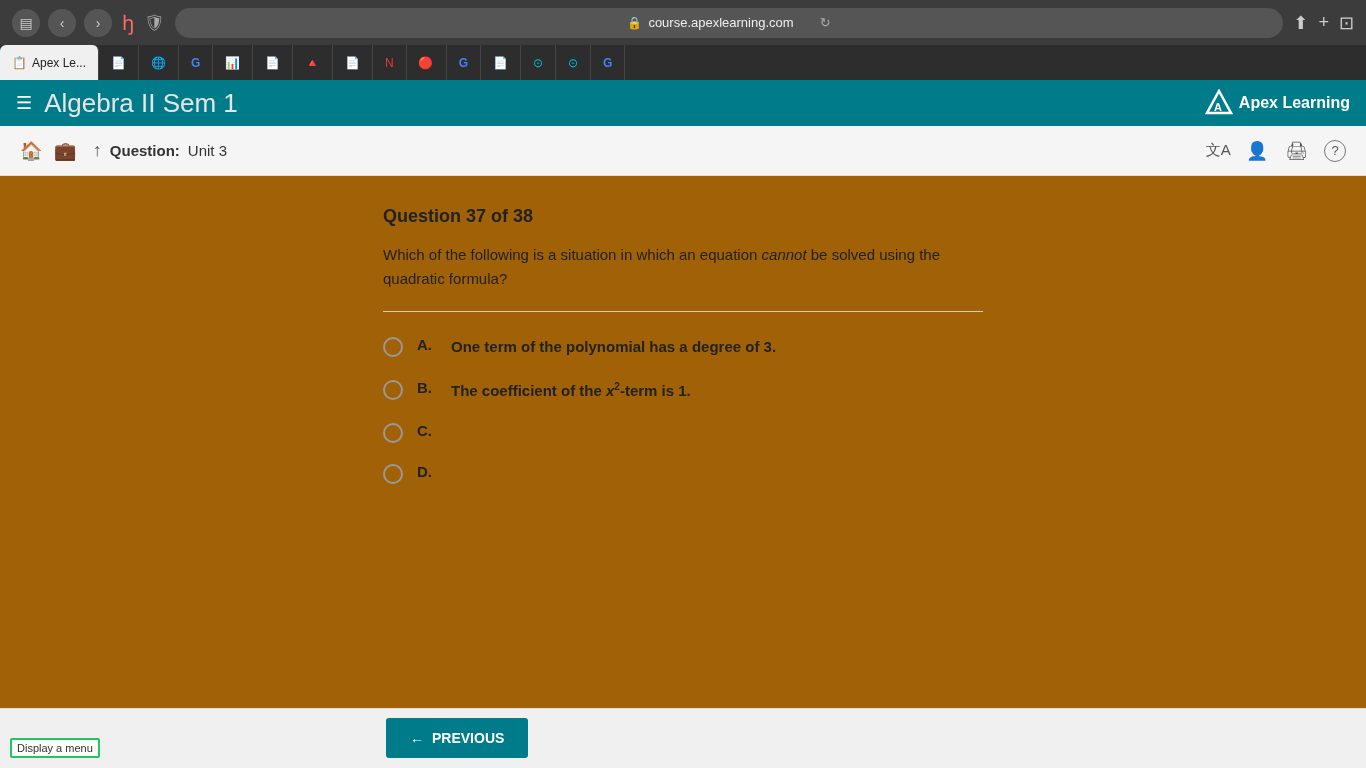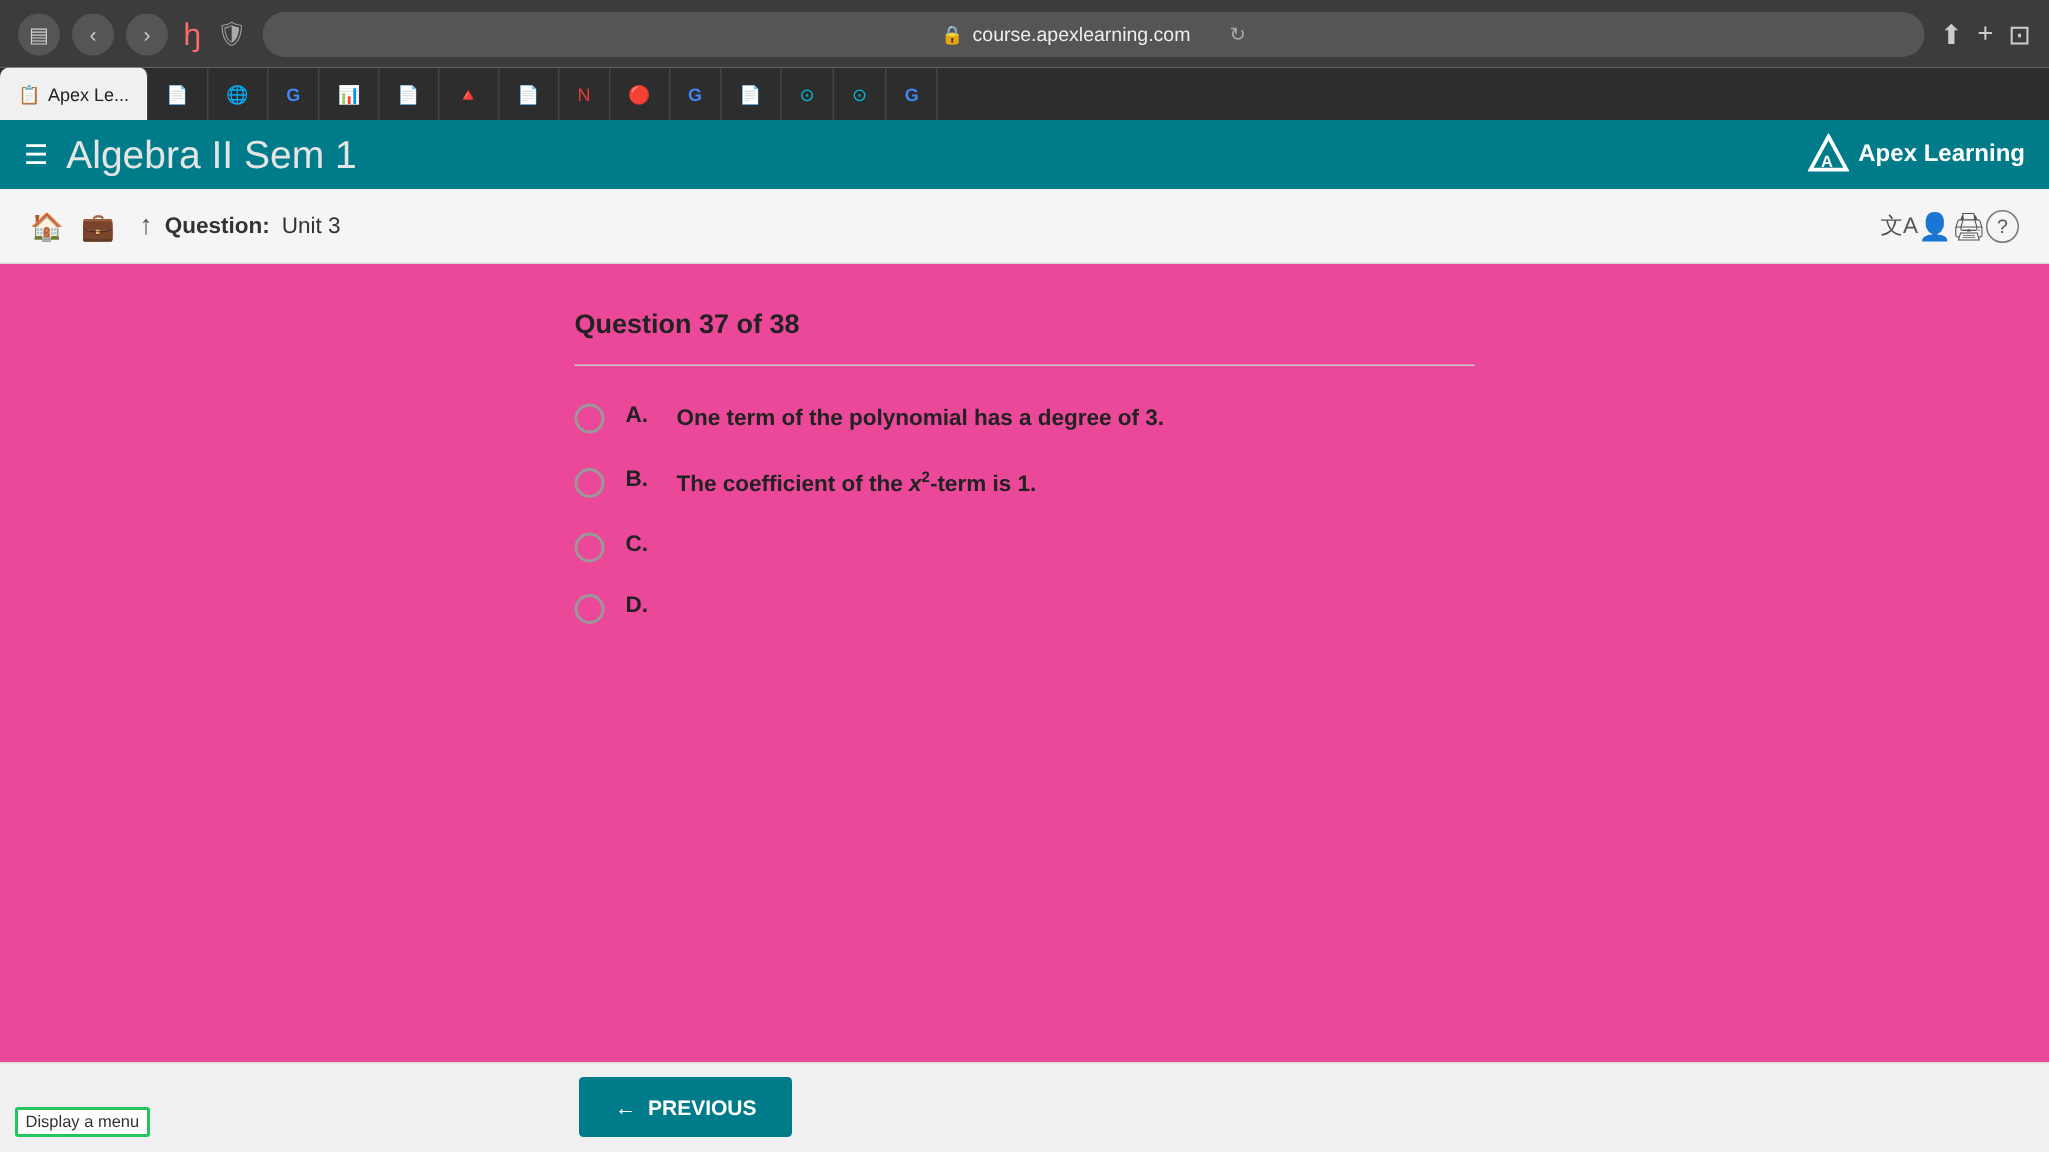--- a/index.html
+++ b/index.html
@@ -104,26 +104,26 @@
       display: flex; align-items: center; gap: 16px;
     }
     .breadcrumb-icons { display: flex; gap: 12px; align-items: center; }
     .breadcrumb-icon { font-size: 18px; color: #555; cursor: pointer; }
     .breadcrumb-nav {
       display: flex; align-items: center; gap: 8px;
       font-size: 15px; color: #333;
     }
     .breadcrumb-nav .up-arrow { font-size: 18px; color: #555; }
     .breadcrumb-label { font-weight: bold; }
-    .breadcrumb-right { display: flex; align-items: center; }
+    .breadcrumb-right { display: flex; gap: 16px; align-items: center; }
     .breadcrumb-tool { font-size: 18px; color: #555; cursor: pointer; }
 
     
     .main-content {
-      background: #ec4899;
+      background: #a16207;
       padding: 30px 0;
       display: flex;
       flex-direction: column;
       align-items: center;
       height: calc(768px - 45px - 35px - 46px - 50px - 60px);
       overflow-y: auto;
     }
 
     .question-container {
       width: 600px;
@@ -351,20 +351,23 @@
     <span class="breadcrumb-tool" style="font-size:15px;">文A</span>
     <span class="breadcrumb-tool">👤</span>
     <span class="breadcrumb-tool">🖨</span>
     <span class="breadcrumb-tool" style="border:1.5px solid #777; border-radius:50%; width:22px; height:22px; display:flex; align-items:center; justify-content:center; font-size:13px;">?</span>
   </div>
 </div>
 
 <div class="main-content">
   <div class="question-container">
     <div class="question-title">Question 37 of 38</div>
+    <div class="question-text">
+      <span>Which of the following is a situation in which an equation </span><em>cannot</em><span> be solved using the quadratic formula?</span>
+    </div>
     <hr class="divider">
 
     <div class="answer-option">
       <div class="radio-circle"></div>
       <span class="option-letter">A.</span>
       <span class="option-text">One term of the polynomial has a degree of 3.</span>
     </div>
 
     <div class="answer-option">
       <div class="radio-circle"></div>

